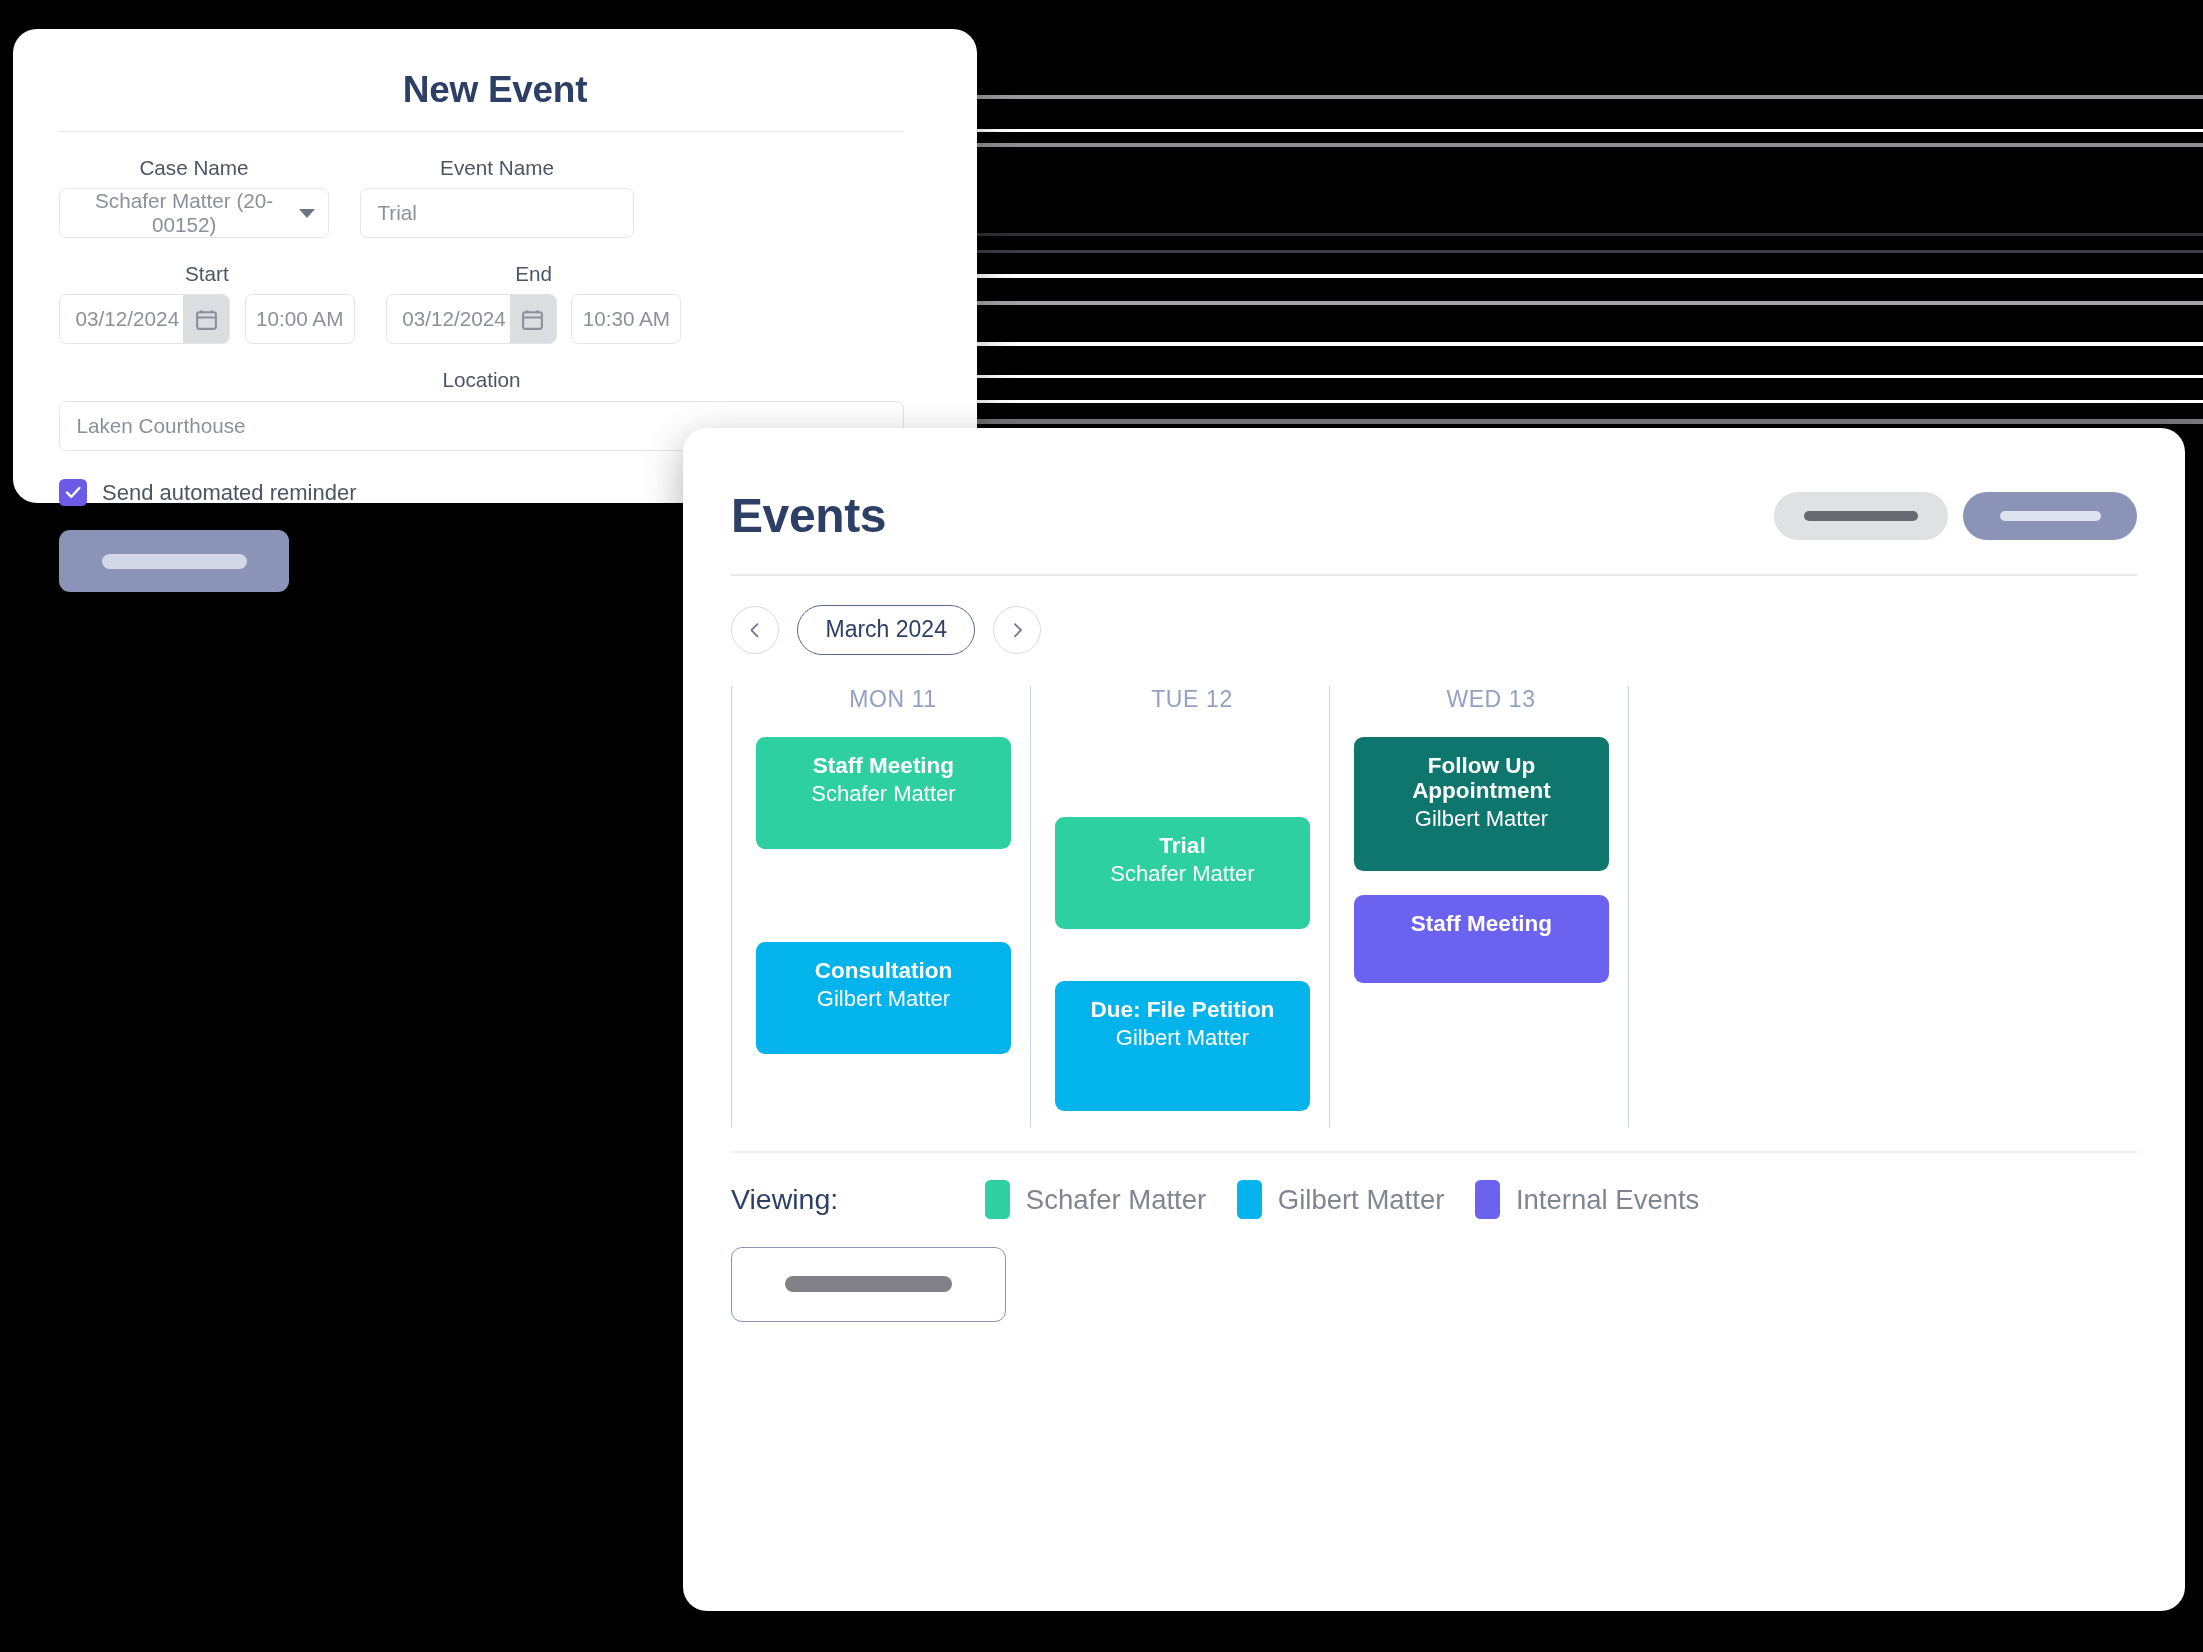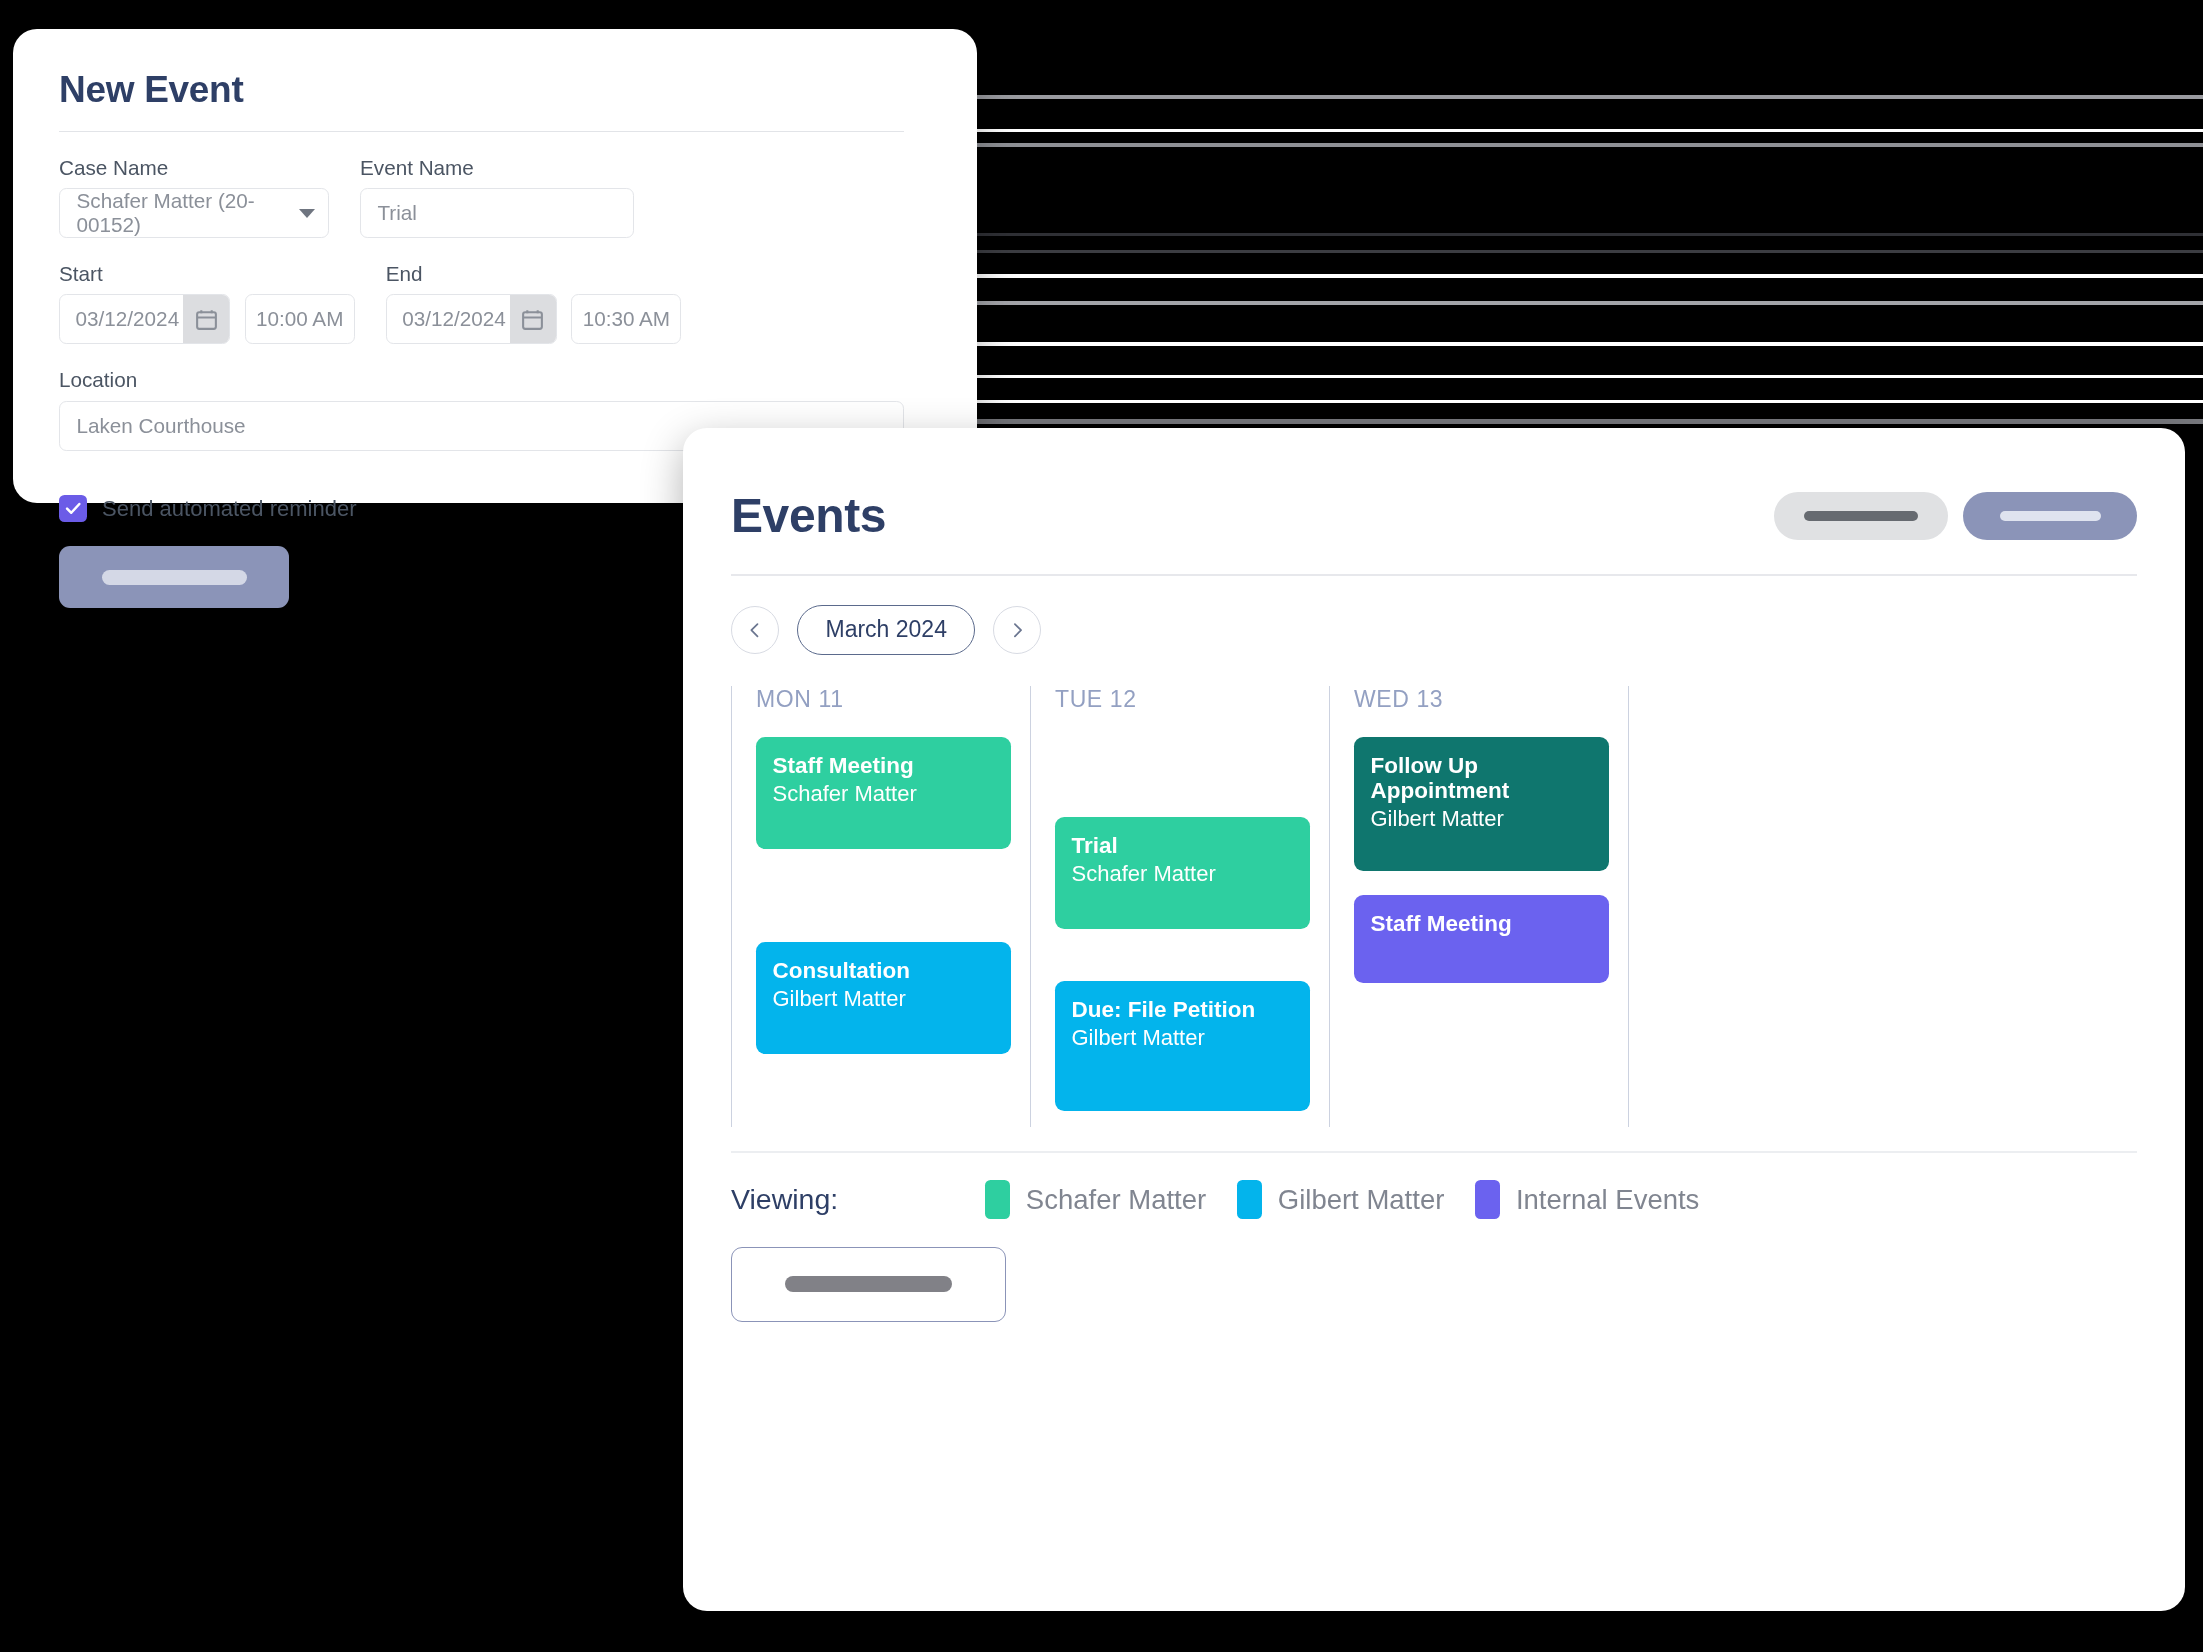--- a/index.html
+++ b/index.html
@@ -2,21 +2,21 @@
 <html style="font-size:14.7px"><head>
 <meta charset="utf-8">
 <style>
   * { box-sizing: border-box; margin: 0; padding: 0; }
   html, body {
     width: 2204px; height: 1653px;
     background: #000000;
     font-family: "Liberation Sans", sans-serif;
     overflow: hidden;
   }
-  .stage { position: relative; width: 1870px; height: 1653px; background: #000; }
+  .stage { position: relative; width: 1870px; height: 1653px; background: #000; text-align: center; }
 
   
   .backdrop {
     position: absolute;
     left: 975px; top: 33px;
     width: 1286px; height: 395px;
     background: #000;
     border-radius: 24px 0 0 0;
     overflow: hidden;
   }
@@ -80,21 +80,21 @@
     font-size: 20.7px; color: #8b9099;
   }
   .date-wrap .calbtn {
     width: 46px; background: #dcdde0; display: flex;
     align-items: center; justify-content: center;
   }
   .time-box { width: 110px; justify-content: center; padding: 0; }
 
   .location-box { width: 845px; margin-top: 0; }
 
-  .check-row { display: flex; align-items: center; gap: 15.6px; margin-top: 44px; }
+  .check-row { display: flex; align-items: center; gap: 15.6px; margin-top: 28px; }
   .checkbox {
     width: 27.5px; height: 27.5px; border-radius: 5.5px; background: #6b5ce7;
     display: flex; align-items: center; justify-content: center;
     flex: none;
   }
   .check-label { font-size: 22px; color: #4b5563; }
 
   .submit-btn {
     margin-top: 24px; width: 230px; height: 62px;
     background: #8b94b8; border-radius: 11px;

